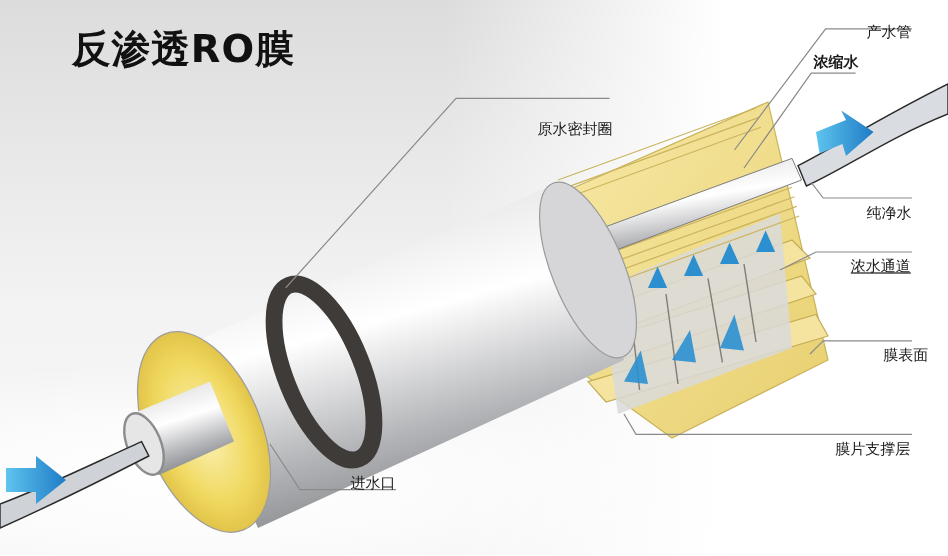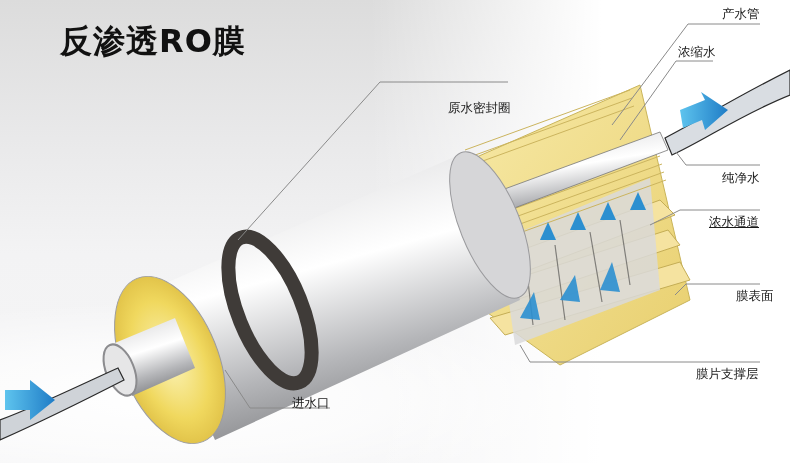--- a/index.html
+++ b/index.html
@@ -120,21 +120,21 @@
       <polyline points="760,284 686,284 675,295"></polyline>
 
       <polyline points="760,362 530,362 520,345"></polyline>
 
       <polyline points="330,408 250,408 225,370"></polyline>
     </g>
   </svg>
 
   <div class="title">反渗透RO膜</div>
 
-  <div class="label" style="left:722px;top:6px;">产水管</div>
-  <div class="label" style="left:678px;top:44px;">浓缩水</div>
+  <div class="label" style="left:722px;top:19px;">产水管</div>
+  <div class="label" style="left:678px;top:44px;font-weight:bold;">浓缩水</div>
   <div class="label" style="left:448px;top:66px;margin-top:34px;">原水密封圈</div>
   <div class="label" style="left:722px;top:170px;">纯净水</div>
   <div class="label" style="left:709px;top:214px;text-decoration:underline;">浓水通道</div>
   <div class="label" style="left:736px;top:288px;">膜表面</div>
   <div class="label" style="left:696px;top:366px;">膜片支撑层</div>
   <div class="label" style="left:292px;top:395px;">进水口</div>
 </div>
 
 </body></html>

